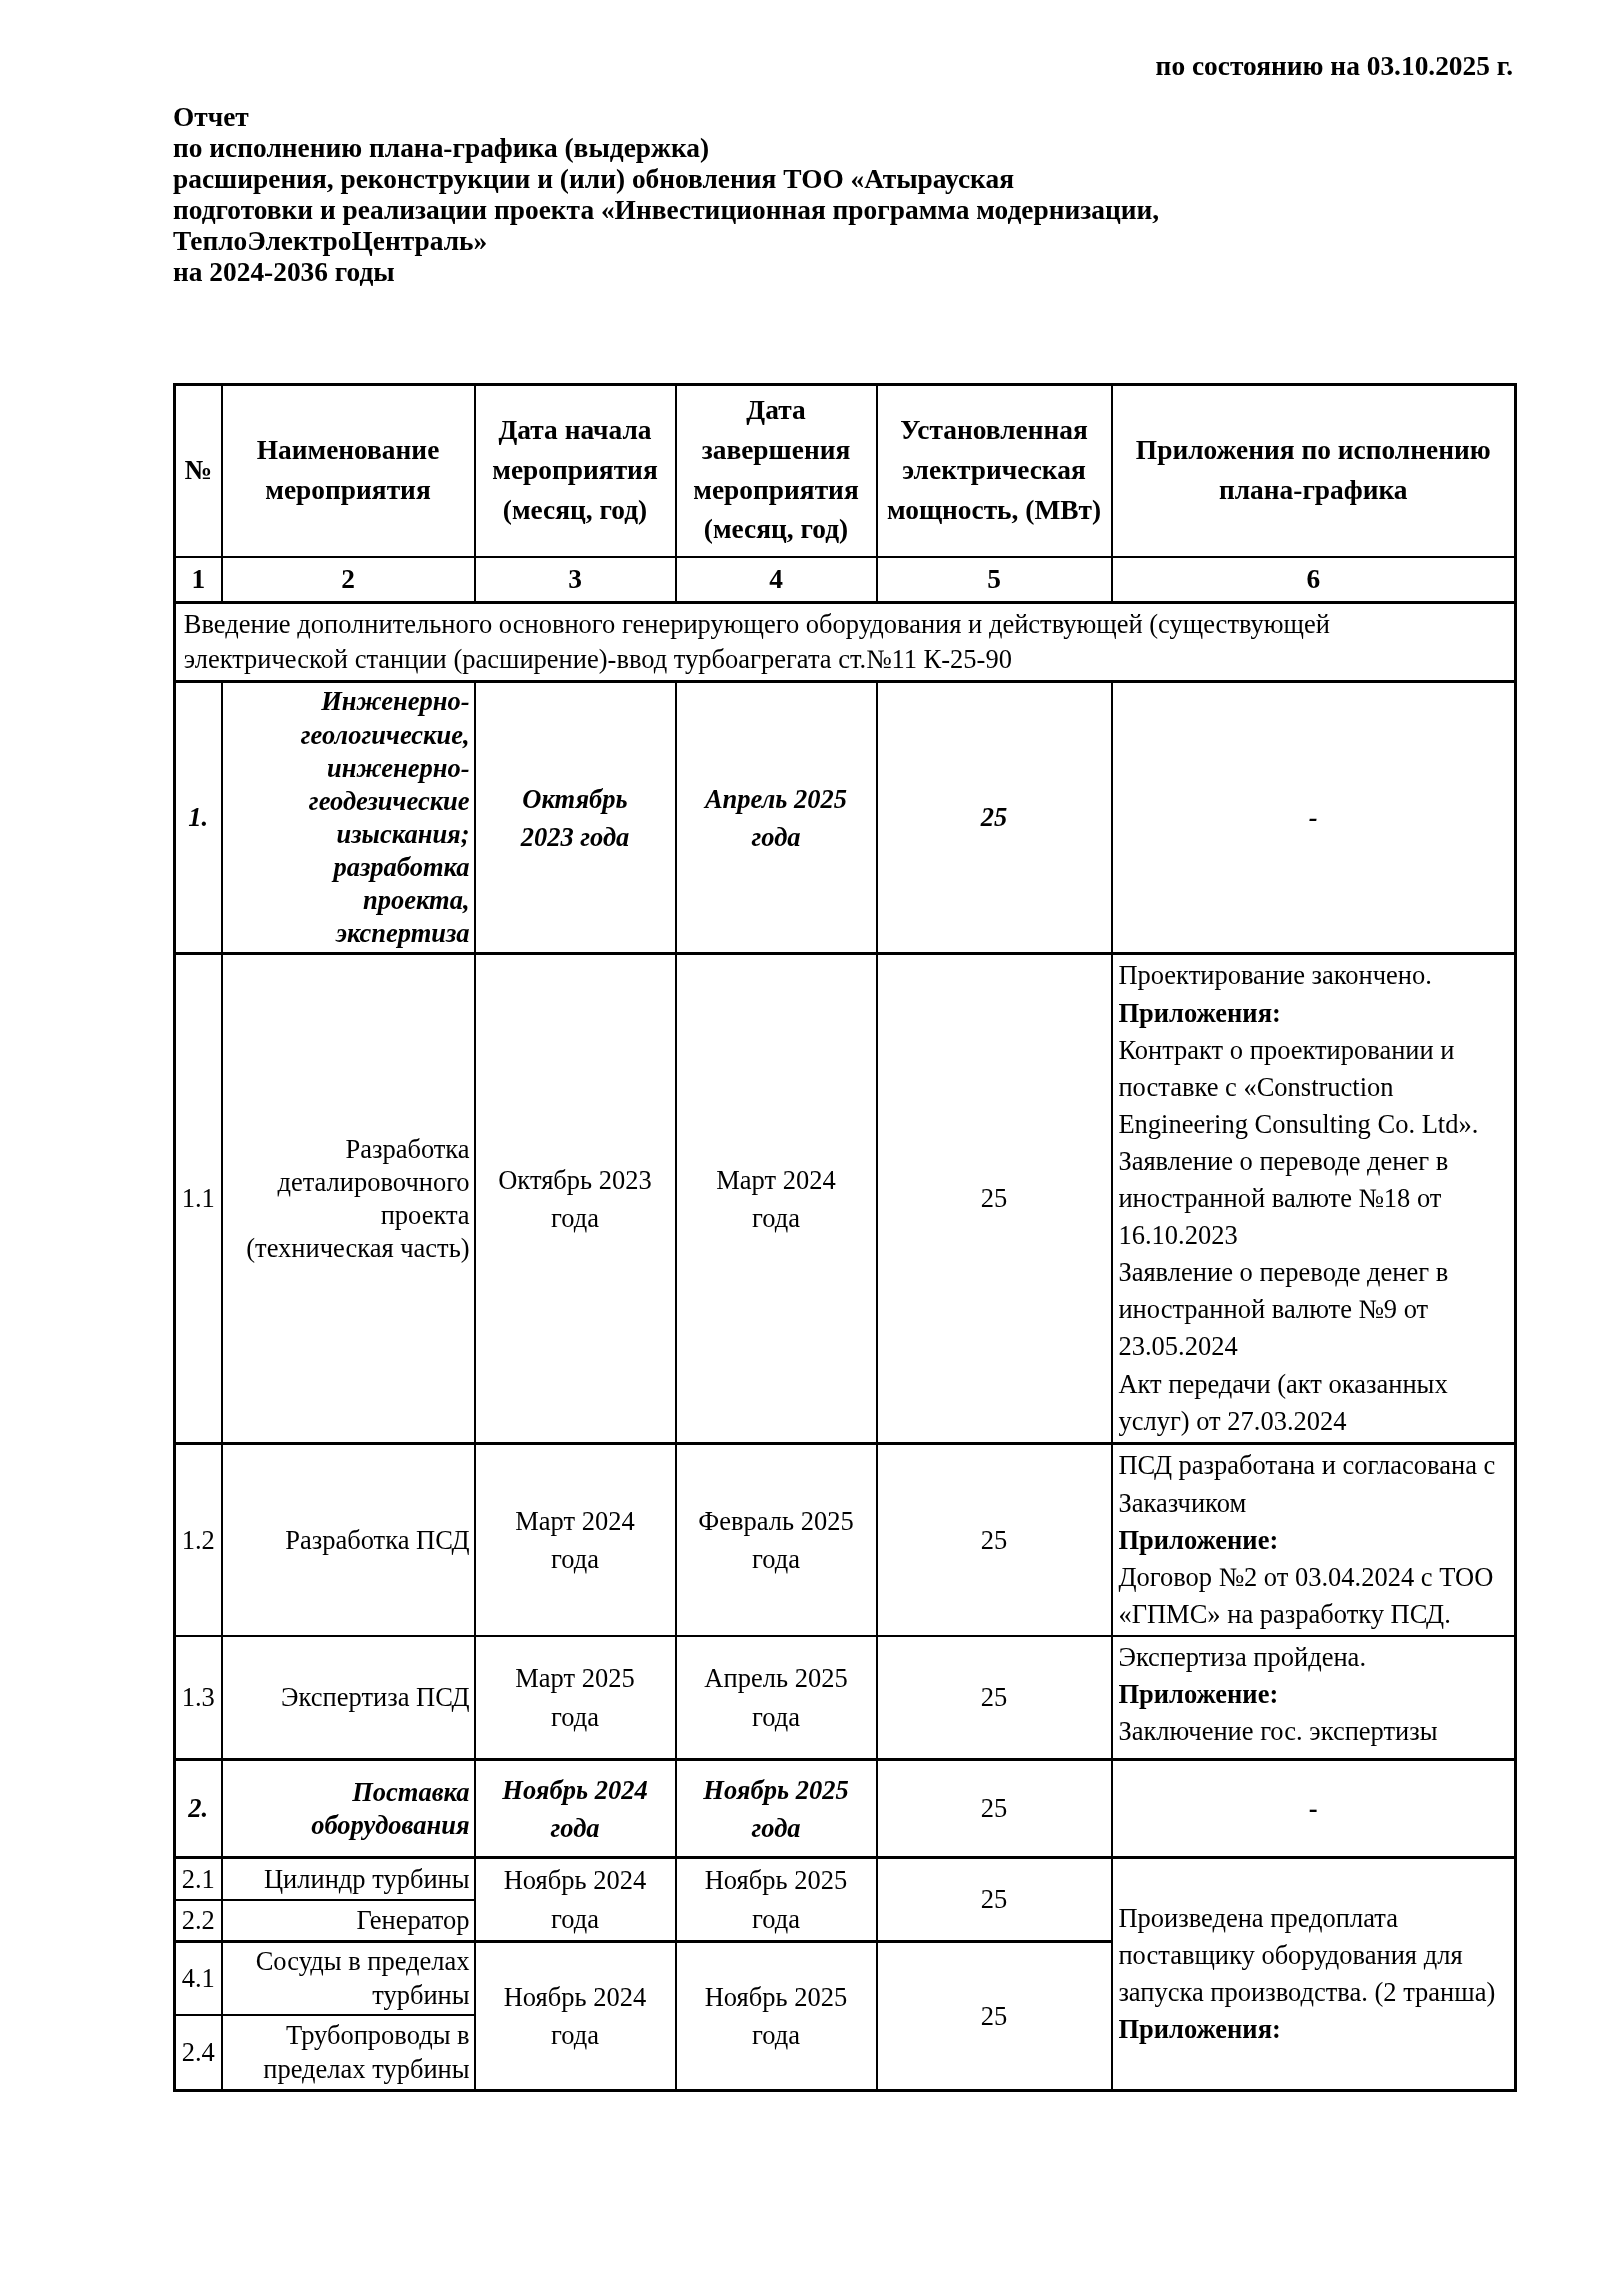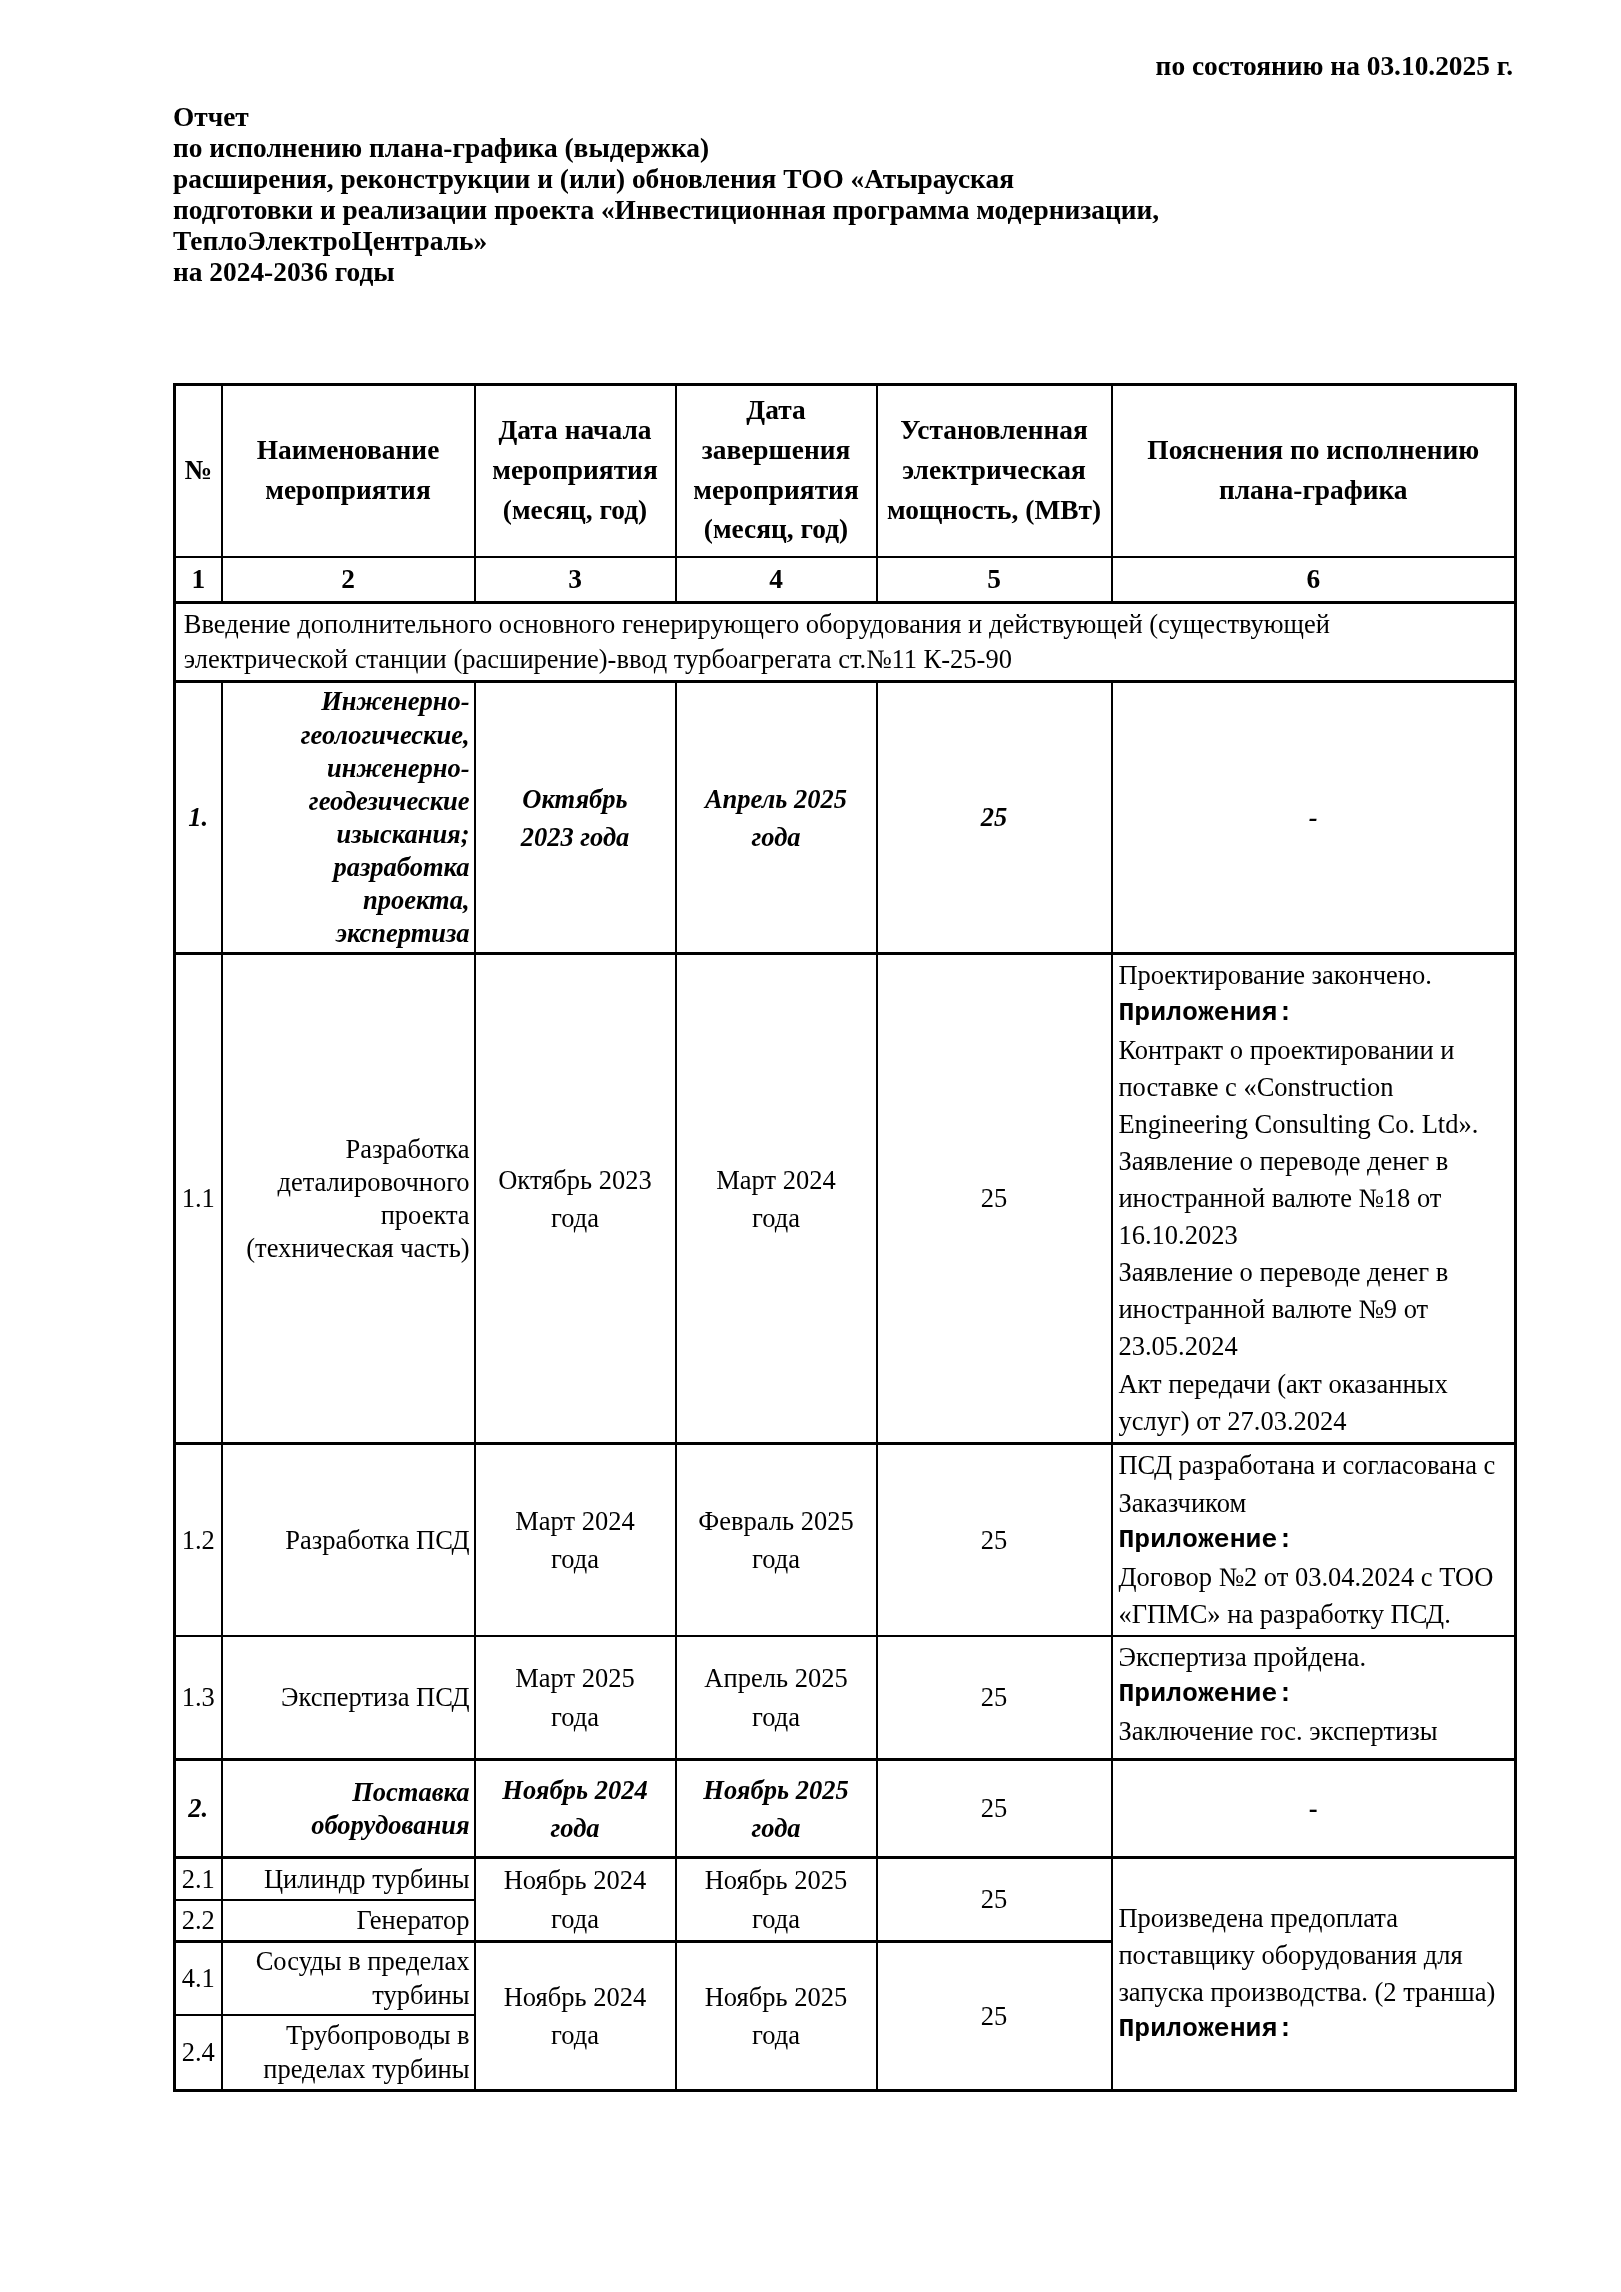--- a/index.html
+++ b/index.html
@@ -27,21 +27,21 @@
   .th { font-weight: bold; text-align: center; line-height: 1.45; font-size: 27.4px; }
   .section-cell { text-align: left; vertical-align: middle; line-height: 1.33; padding: 2.9px 7.8px; }
   .num  { text-align: center; }
   .name { text-align: right; line-height: 1.25; padding-left: 17px; padding-right: 3.9px; }
   .date { text-align: center; line-height: 1.45; }
   .date .dw { max-width: 157px; margin: 0 auto; }
   .power { text-align: center; }
   .dash { text-align: center; font-weight: bold; }
   .note { text-align: left; vertical-align: top; line-height: 1.4; padding: 2px 2px 2px 5.9px; }
   .note.mid { vertical-align: middle; }
-  .note .b { font-weight: bold; font-family: Liberation Mono, monospace; }
+  .note .b { font-weight: bold; }
   tr.group td { font-weight: bold; font-style: italic; }
   tr.group td.up { font-weight: normal; font-style: normal; }
   
   .rh-header { height: 172px; }
   .rh-nums   { height: 42px; }
   .rh-sec    { height: 73px; }
   .rh-1      { height: 268px; }
   .rh-11     { height: 490px; }
   .rh-12     { height: 189px; }
   .rh-13     { height: 124px; }
@@ -74,21 +74,21 @@
     <col style="width:235px">
     <col style="width:404px">
   </colgroup>
   <tbody>
     <tr class="rh-header">
       <td class="th">№</td>
       <td class="th">Наименование мероприятия</td>
       <td class="th">Дата начала мероприятия (месяц, год)</td>
       <td class="th">Дата завершения мероприятия (месяц, год)</td>
       <td class="th">Установленная электрическая мощность, (МВт)</td>
-      <td class="th">Пояснения по исполнению плана-графика</td>
+      <td class="th">Приложения по исполнению плана-графика</td>
     </tr>
 
     <tr class="rh-nums">
       <td class="th">1</td>
       <td class="th">2</td>
       <td class="th">3</td>
       <td class="th">4</td>
       <td class="th">5</td>
       <td class="th">6</td>
     </tr>

